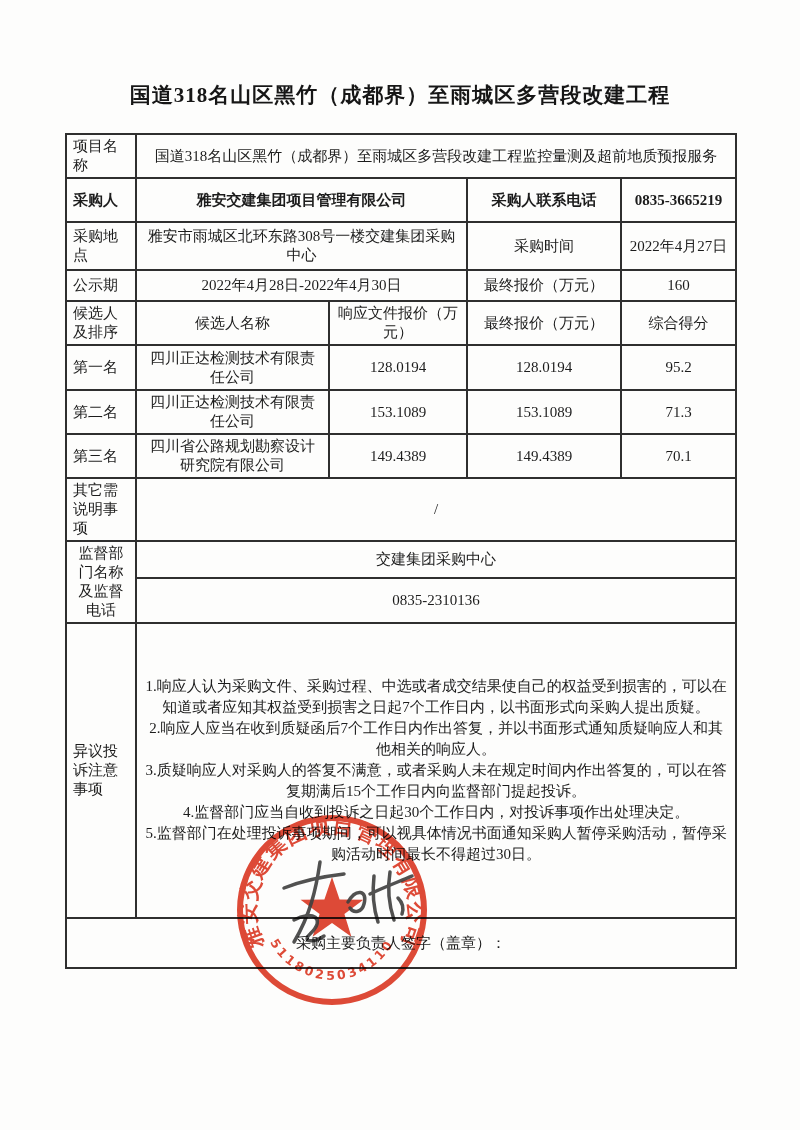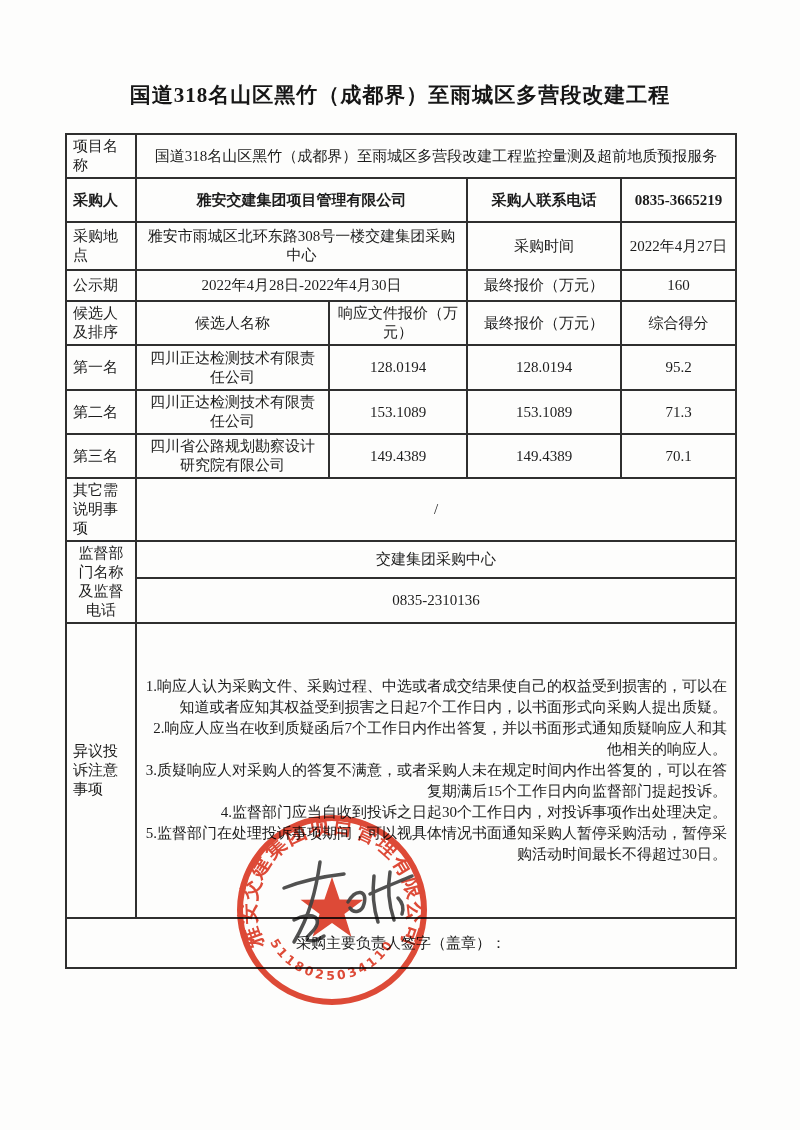--- a/index.html
+++ b/index.html
@@ -21,21 +21,21 @@
     border:2px solid #2f2f2f;
     padding:2px 6px;
     font-size:15px;line-height:19px;color:#1c1c1c;
     vertical-align:middle;word-break:break-all;
   }
   td.lab{text-align:left;}
   td.lab-c{text-align:center;}
   td.val{text-align:center;margin-left:48px;}
   td.ctr{text-align:center;}
   td.num{text-align:center;font-family:"Liberation Serif","DejaVu Serif",serif;}
-  .notice p{margin:0;padding:0;font-size:15px;line-height:21px;text-align:right;}
+  .notice p{margin:0;padding:0;font-size:15px;line-height:21px;text-align:center;}
   .notice{padding:4px 2px;}
   tr.r1{height:40px;padding-left:32px;} tr.r2{height:44px;font-weight:bold;} tr.r3{height:48px;} tr.r4{height:31px;}
   tr.r5{height:42px;} tr.r6{height:45px;} tr.r7{height:41px;} tr.r8{height:41px;}
   tr.r9{height:42px;padding-left:28px;} tr.r10{height:35px;} tr.r11{height:43px;} tr.r12{height:295px;}
   tr.r13{height:50px;}
   .seal{
     position:absolute;left:232px;top:810px;width:200px;height:200px;
     mix-blend-mode:multiply;pointer-events:none;
   }
   .seal svg{display:block;}

